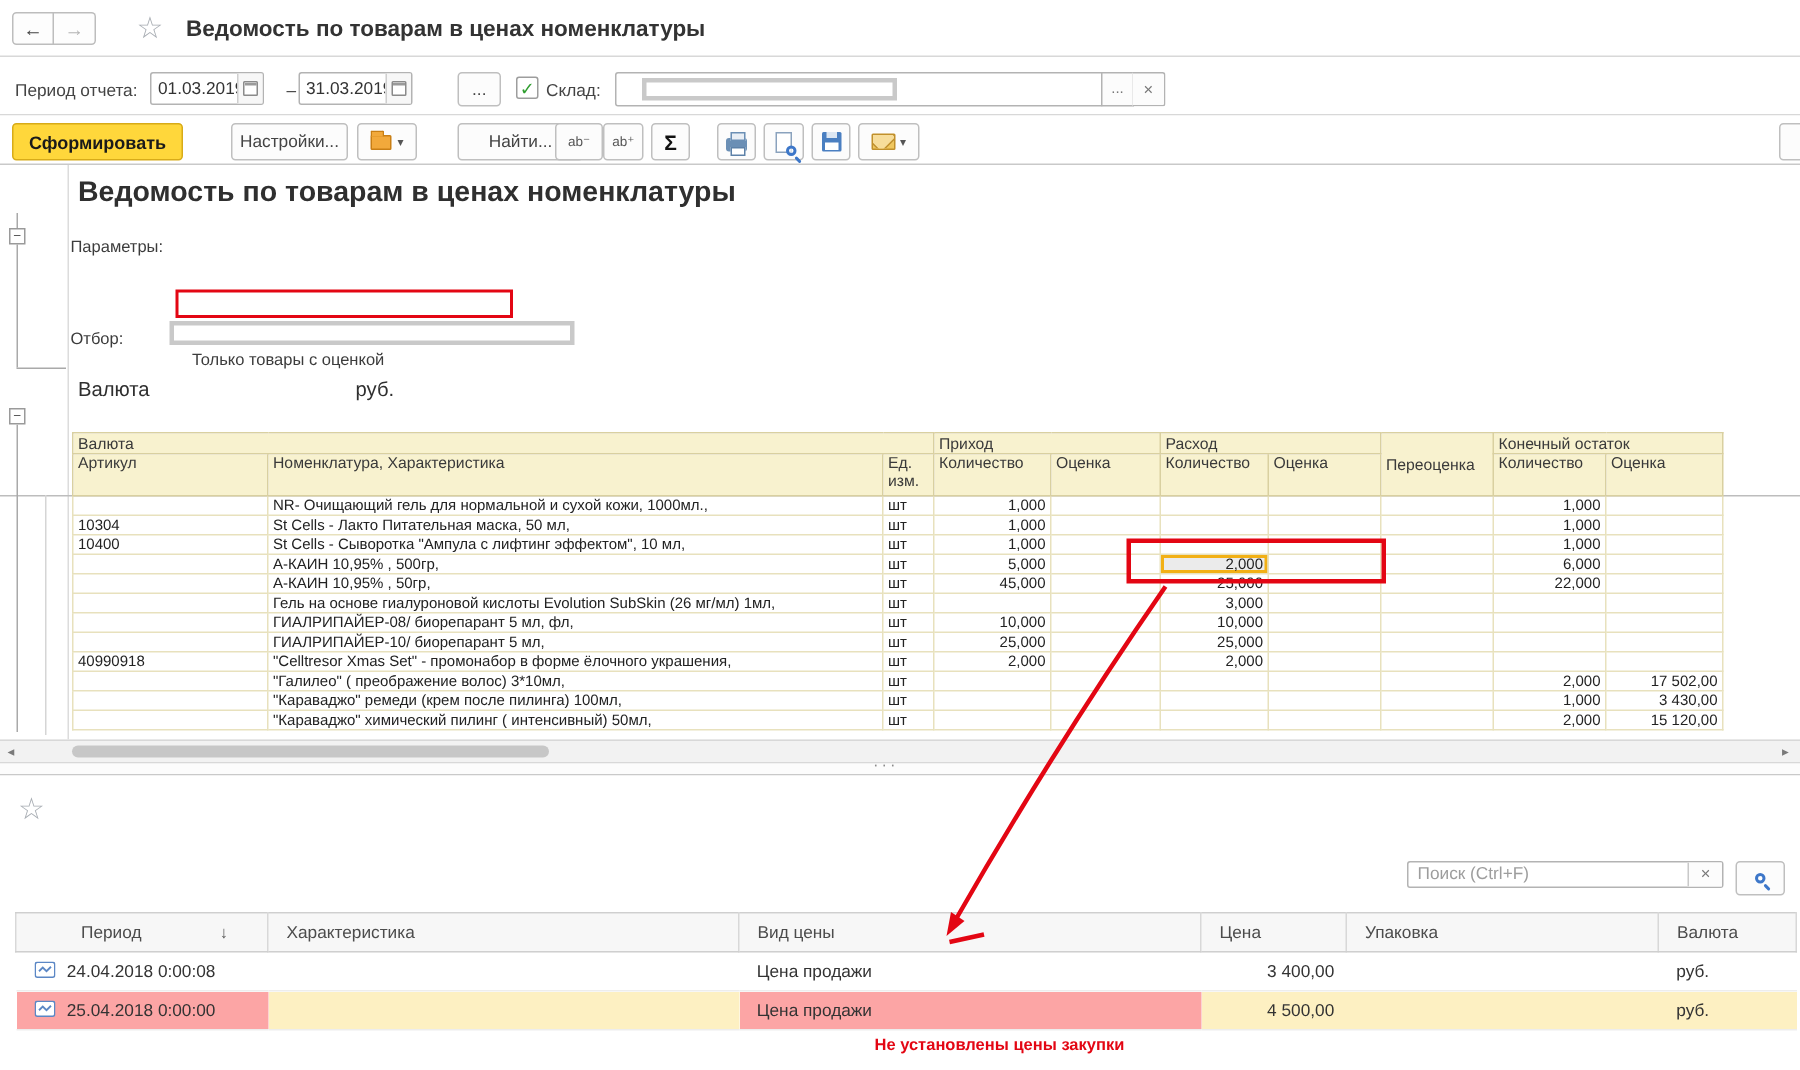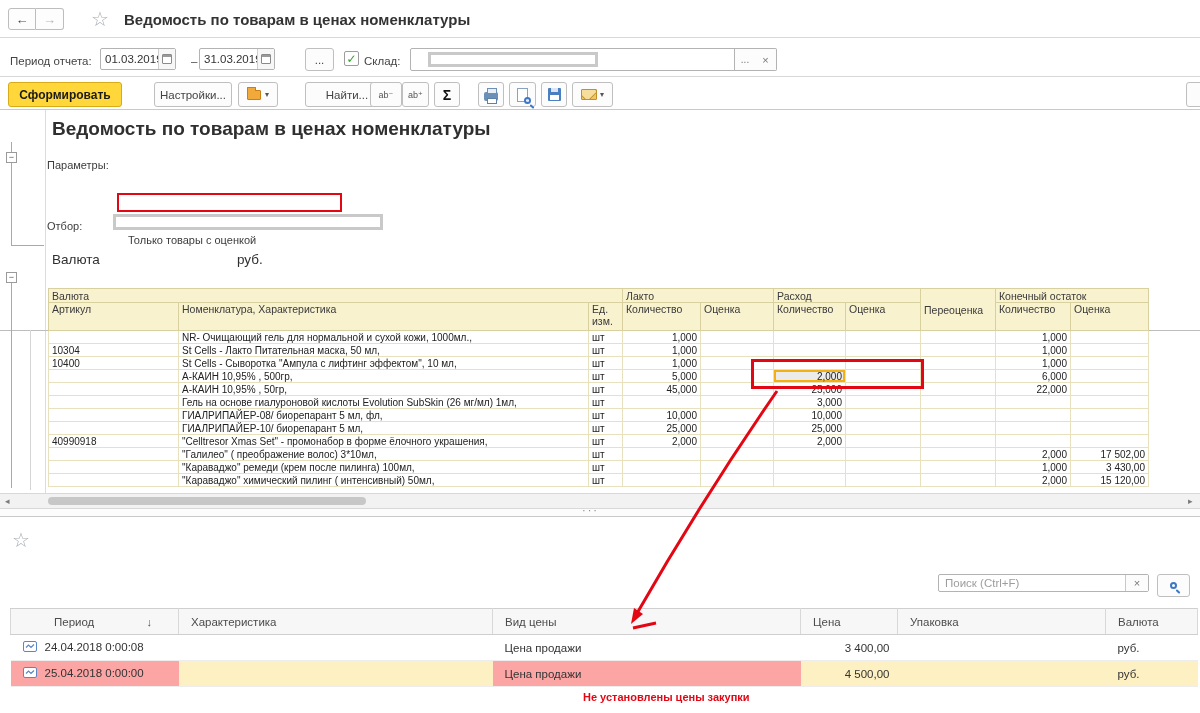--- a/index.html
+++ b/index.html
@@ -225,21 +225,21 @@
           <col style="width:73px">
           <col style="width:72px">
         <col style="width:75px">
           <col style="width:75px">
           <col style="width:75px">
           <col style="width:78px">
       </colgroup>
       <thead>
         <tr class="h1">
           <th colspan="3">Валюта</th>
-          <th colspan="2">Лакто</th>
+          <th colspan="2">Приход</th>
           <th colspan="2">Расход</th>
           <th rowspan="2">Переоценка</th>
           <th colspan="2">Конечный остаток</th>
         </tr>
         <tr class="h2">
           <th>Артикул</th>
           <th>Номенклатура, Характеристика</th>
           <th>Ед. изм.</th>
           <th>Количество</th>
           <th>Оценка</th>

